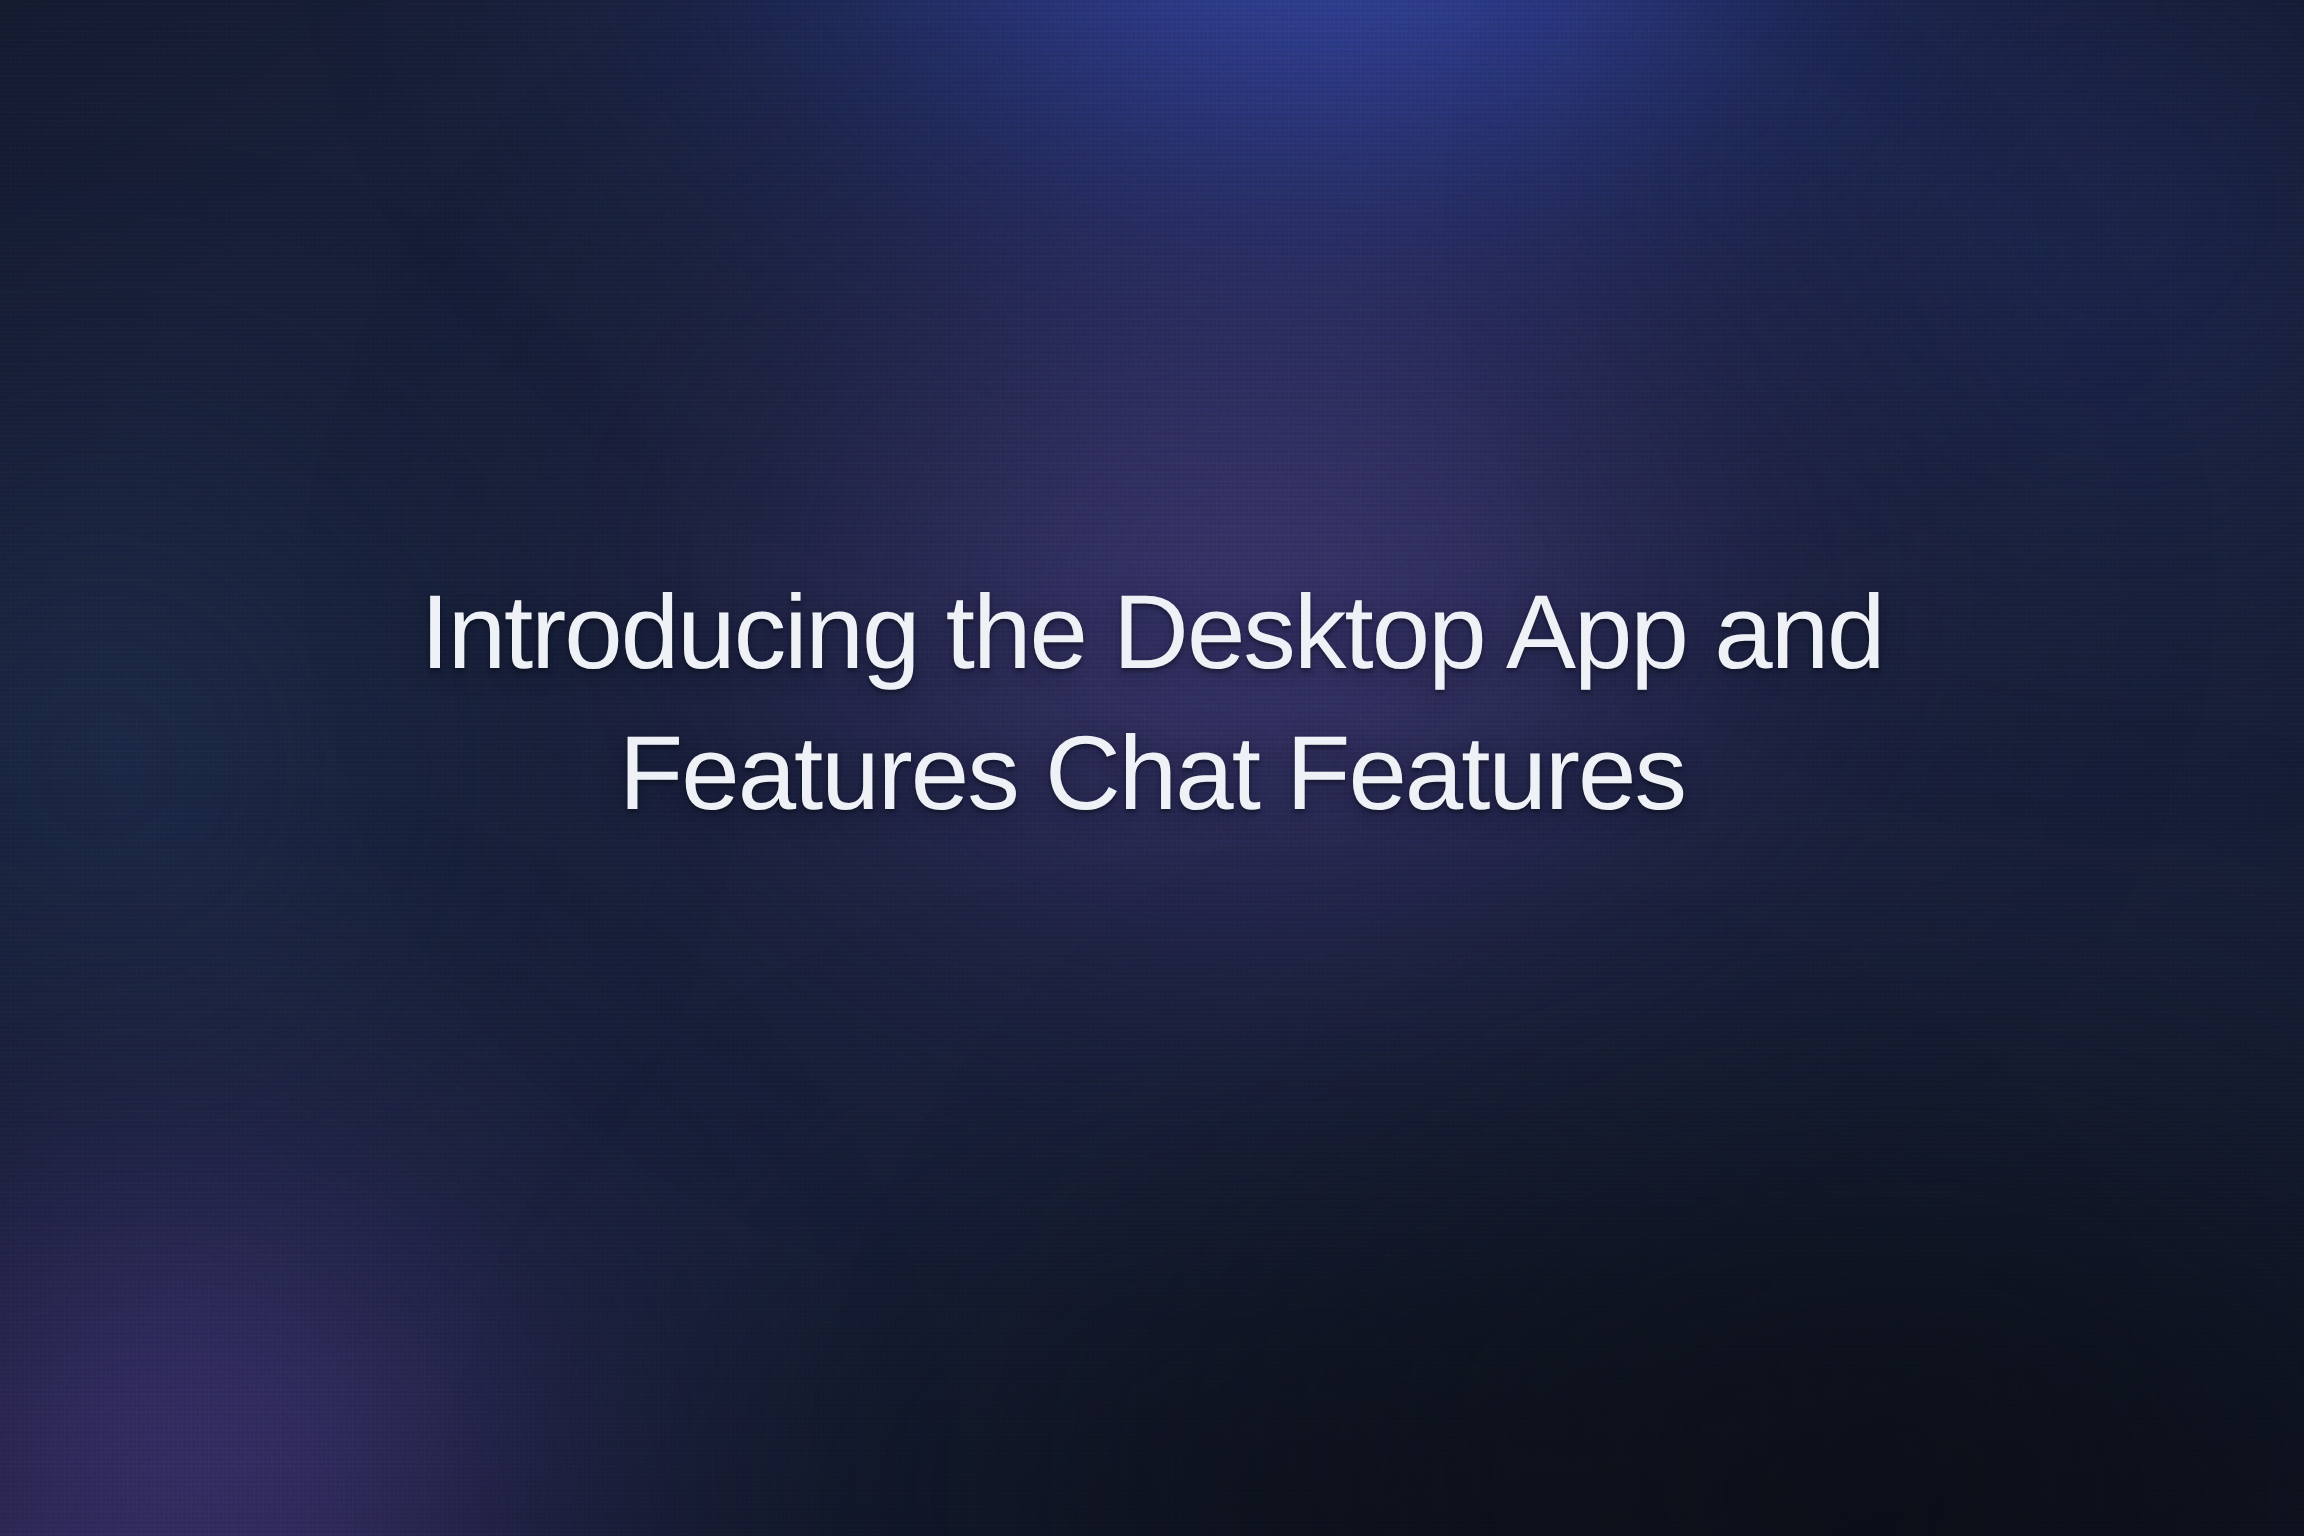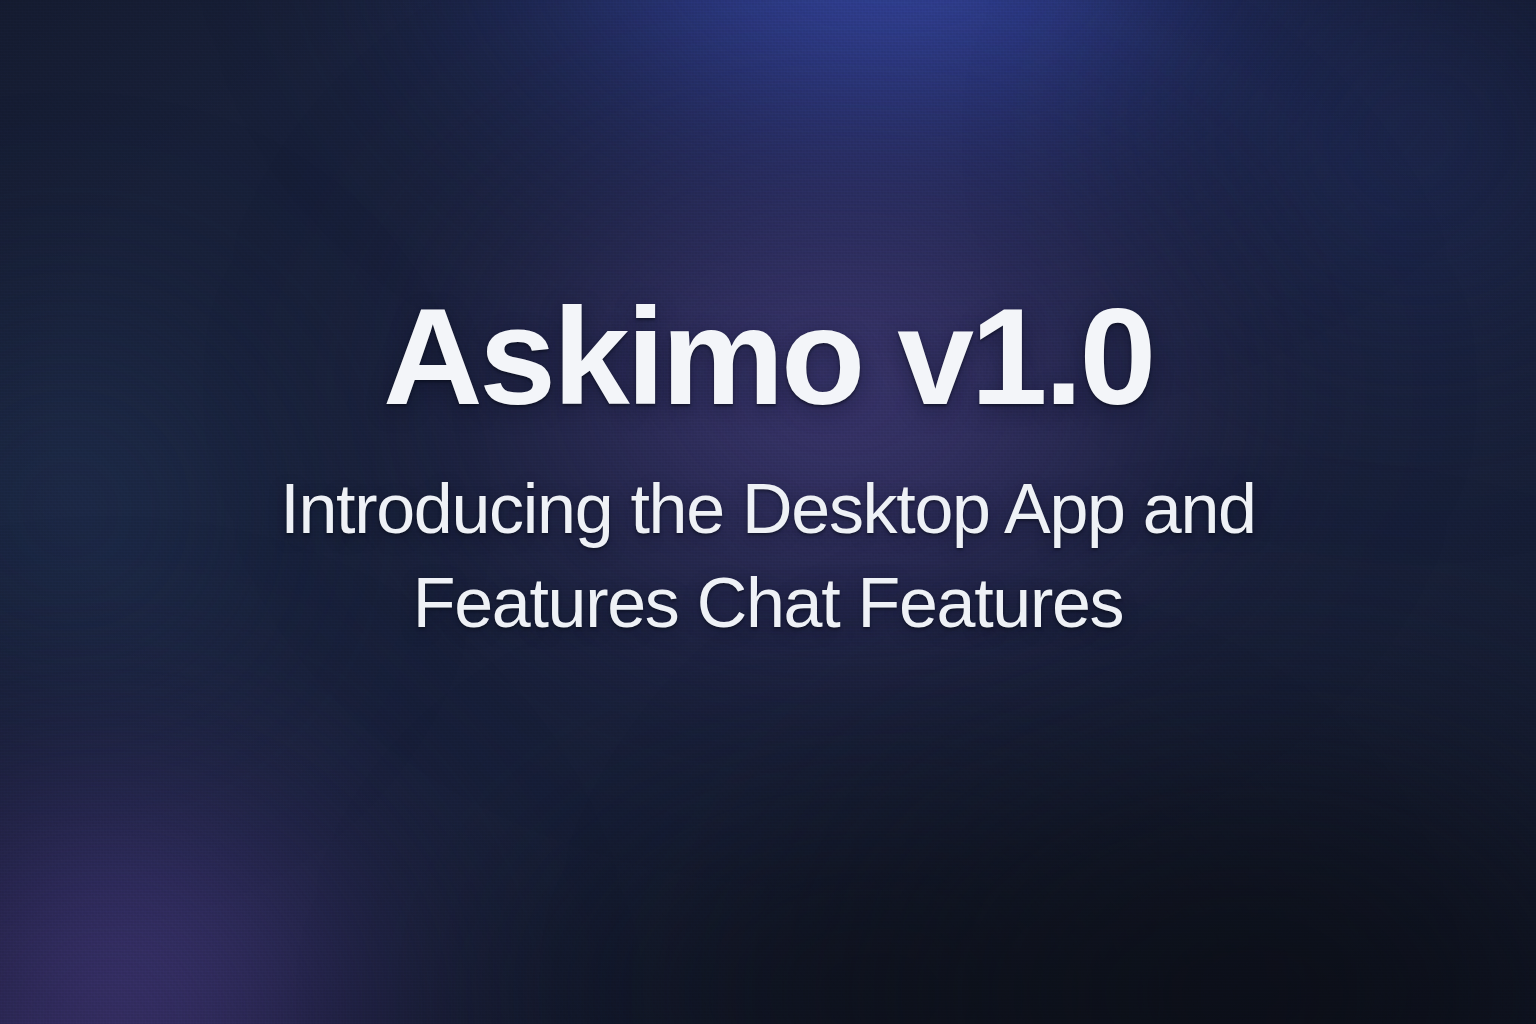--- a/index.html
+++ b/index.html
@@ -221,21 +221,20 @@
   <div class="glow glow-left-slate"></div>
   <div class="glow glow-purple-left"></div>
   <div class="glow glow-dark-bc"></div>
   <div class="glow glow-dark-br"></div>
 
   <div class="grain"></div>
   <div class="vignette"></div>
 
   <div class="hero-copy">
 
-    <h1 class="hero-title">Askimo v1.0</h1>
 
     <p class="hero-subtitle">
       <span class="sub-line">Introducing the Desktop App and</span>
       <span class="sub-line">Features Chat Features</span>
     </p>
 
   </div>
 </div>
 
 </body></html>

